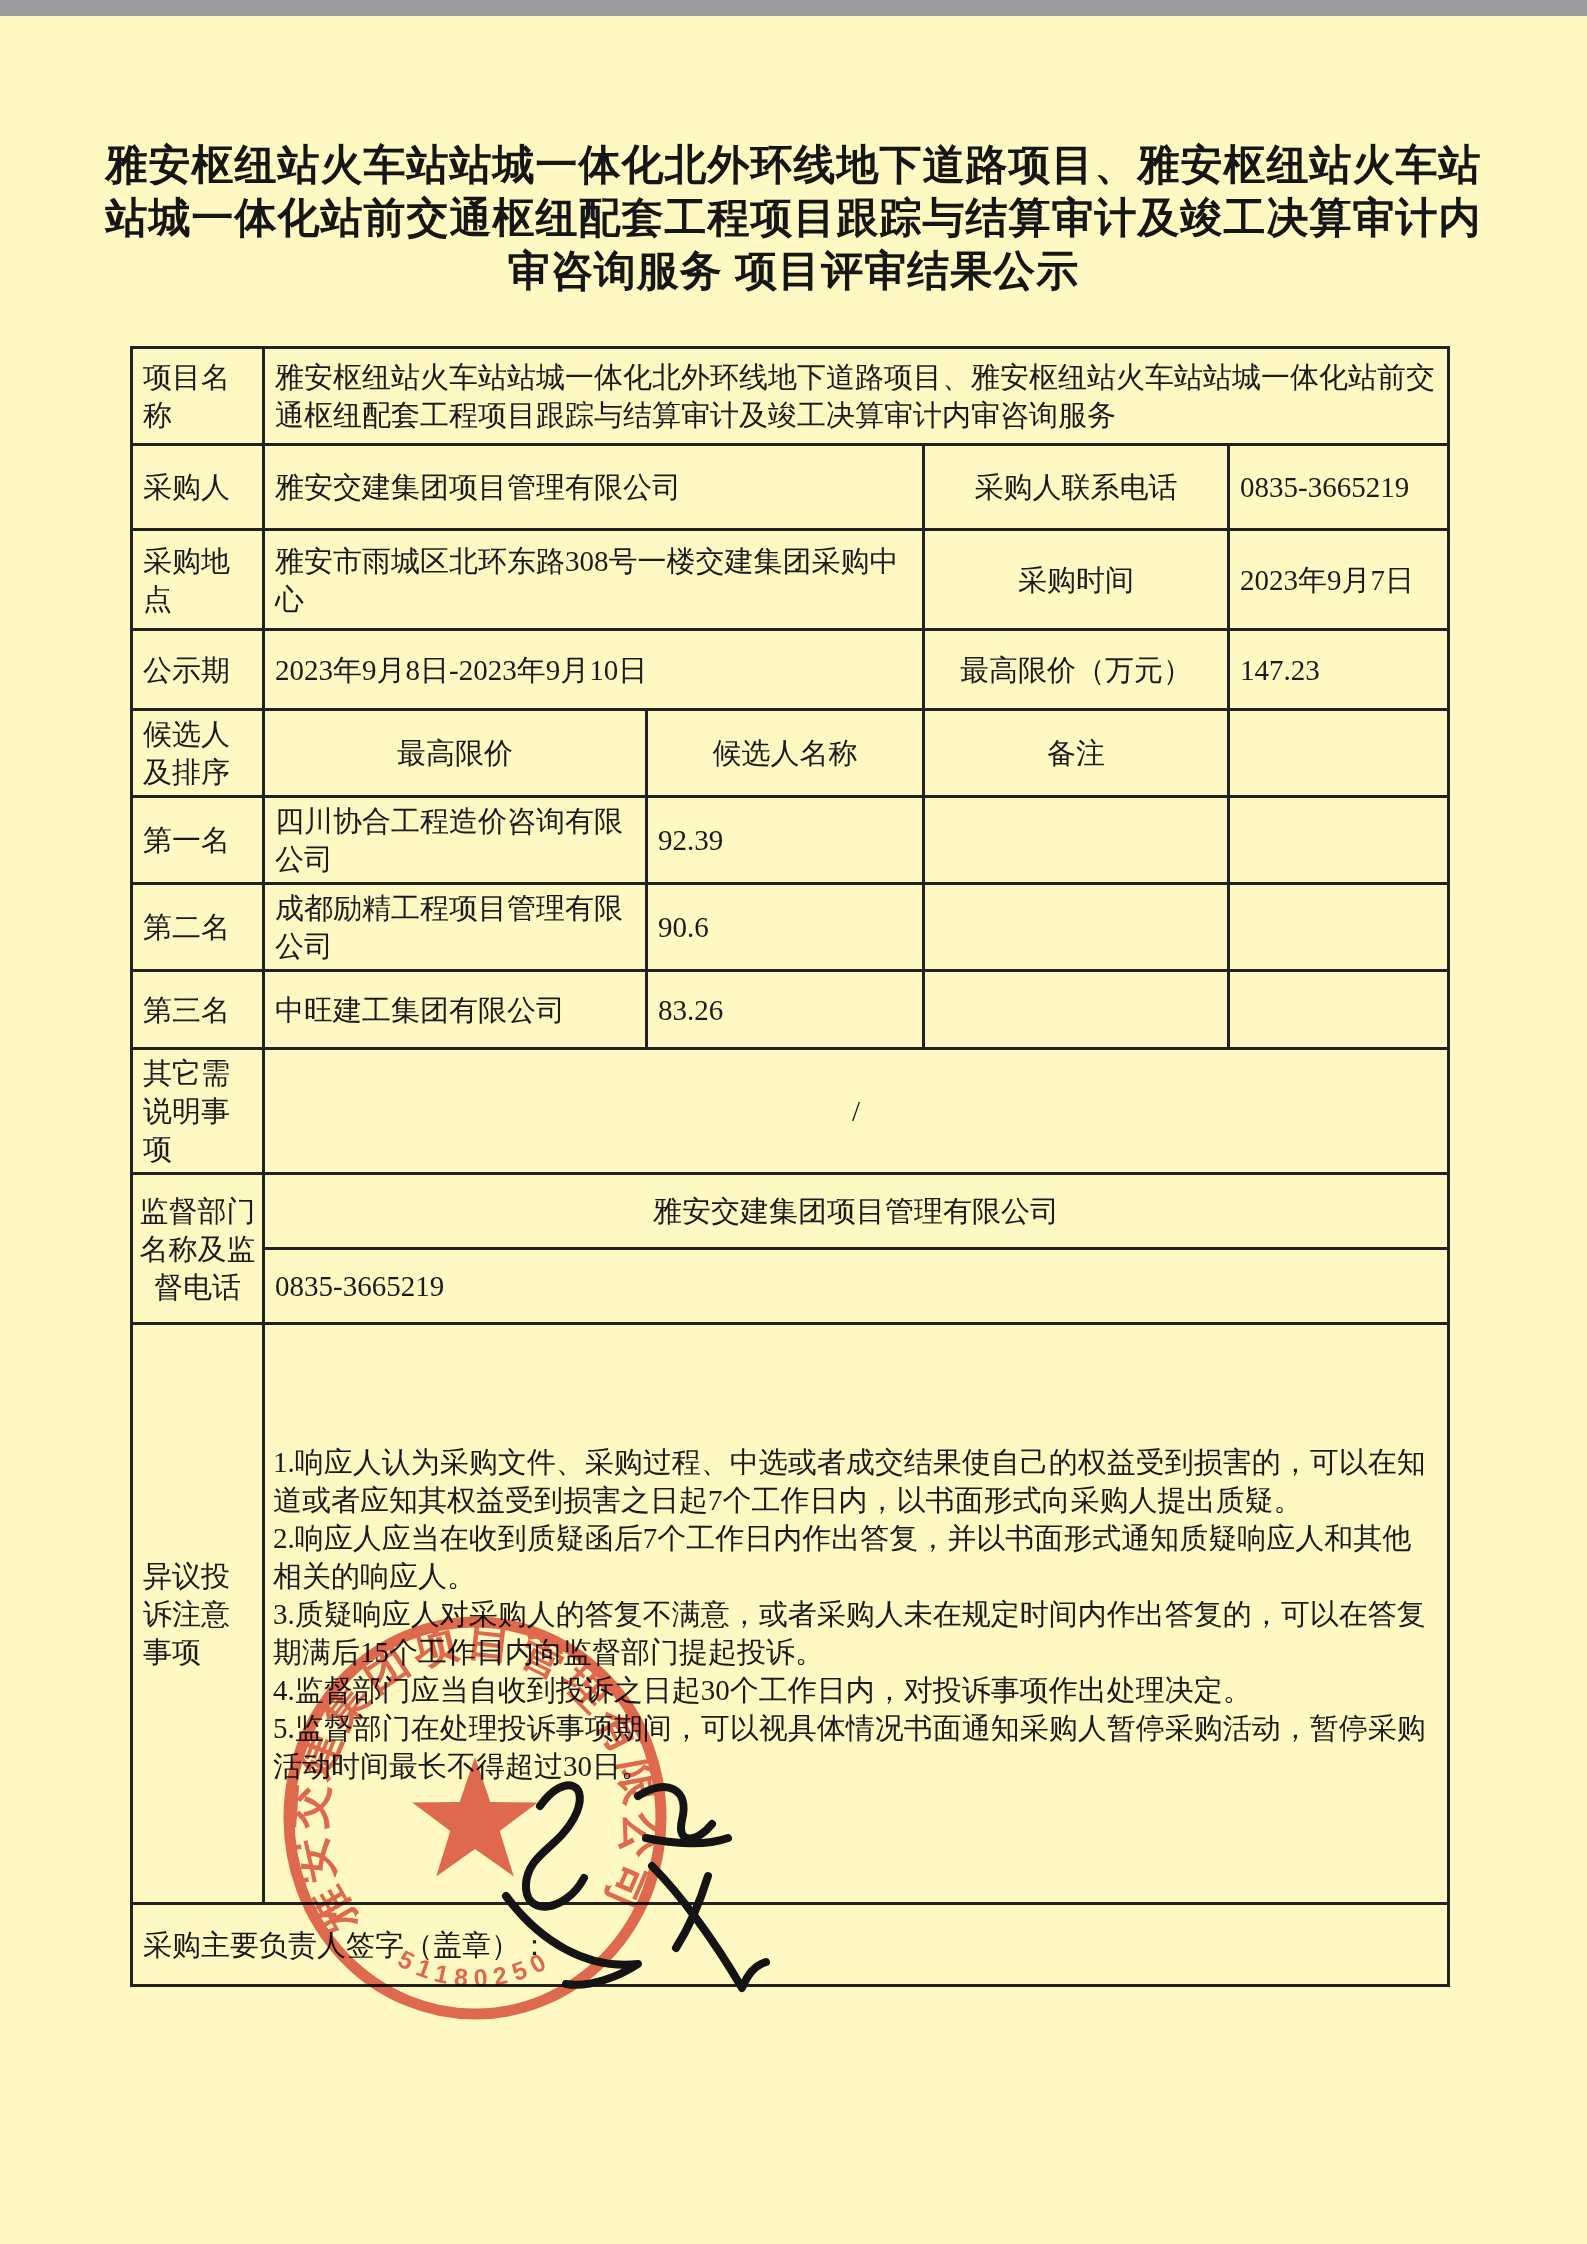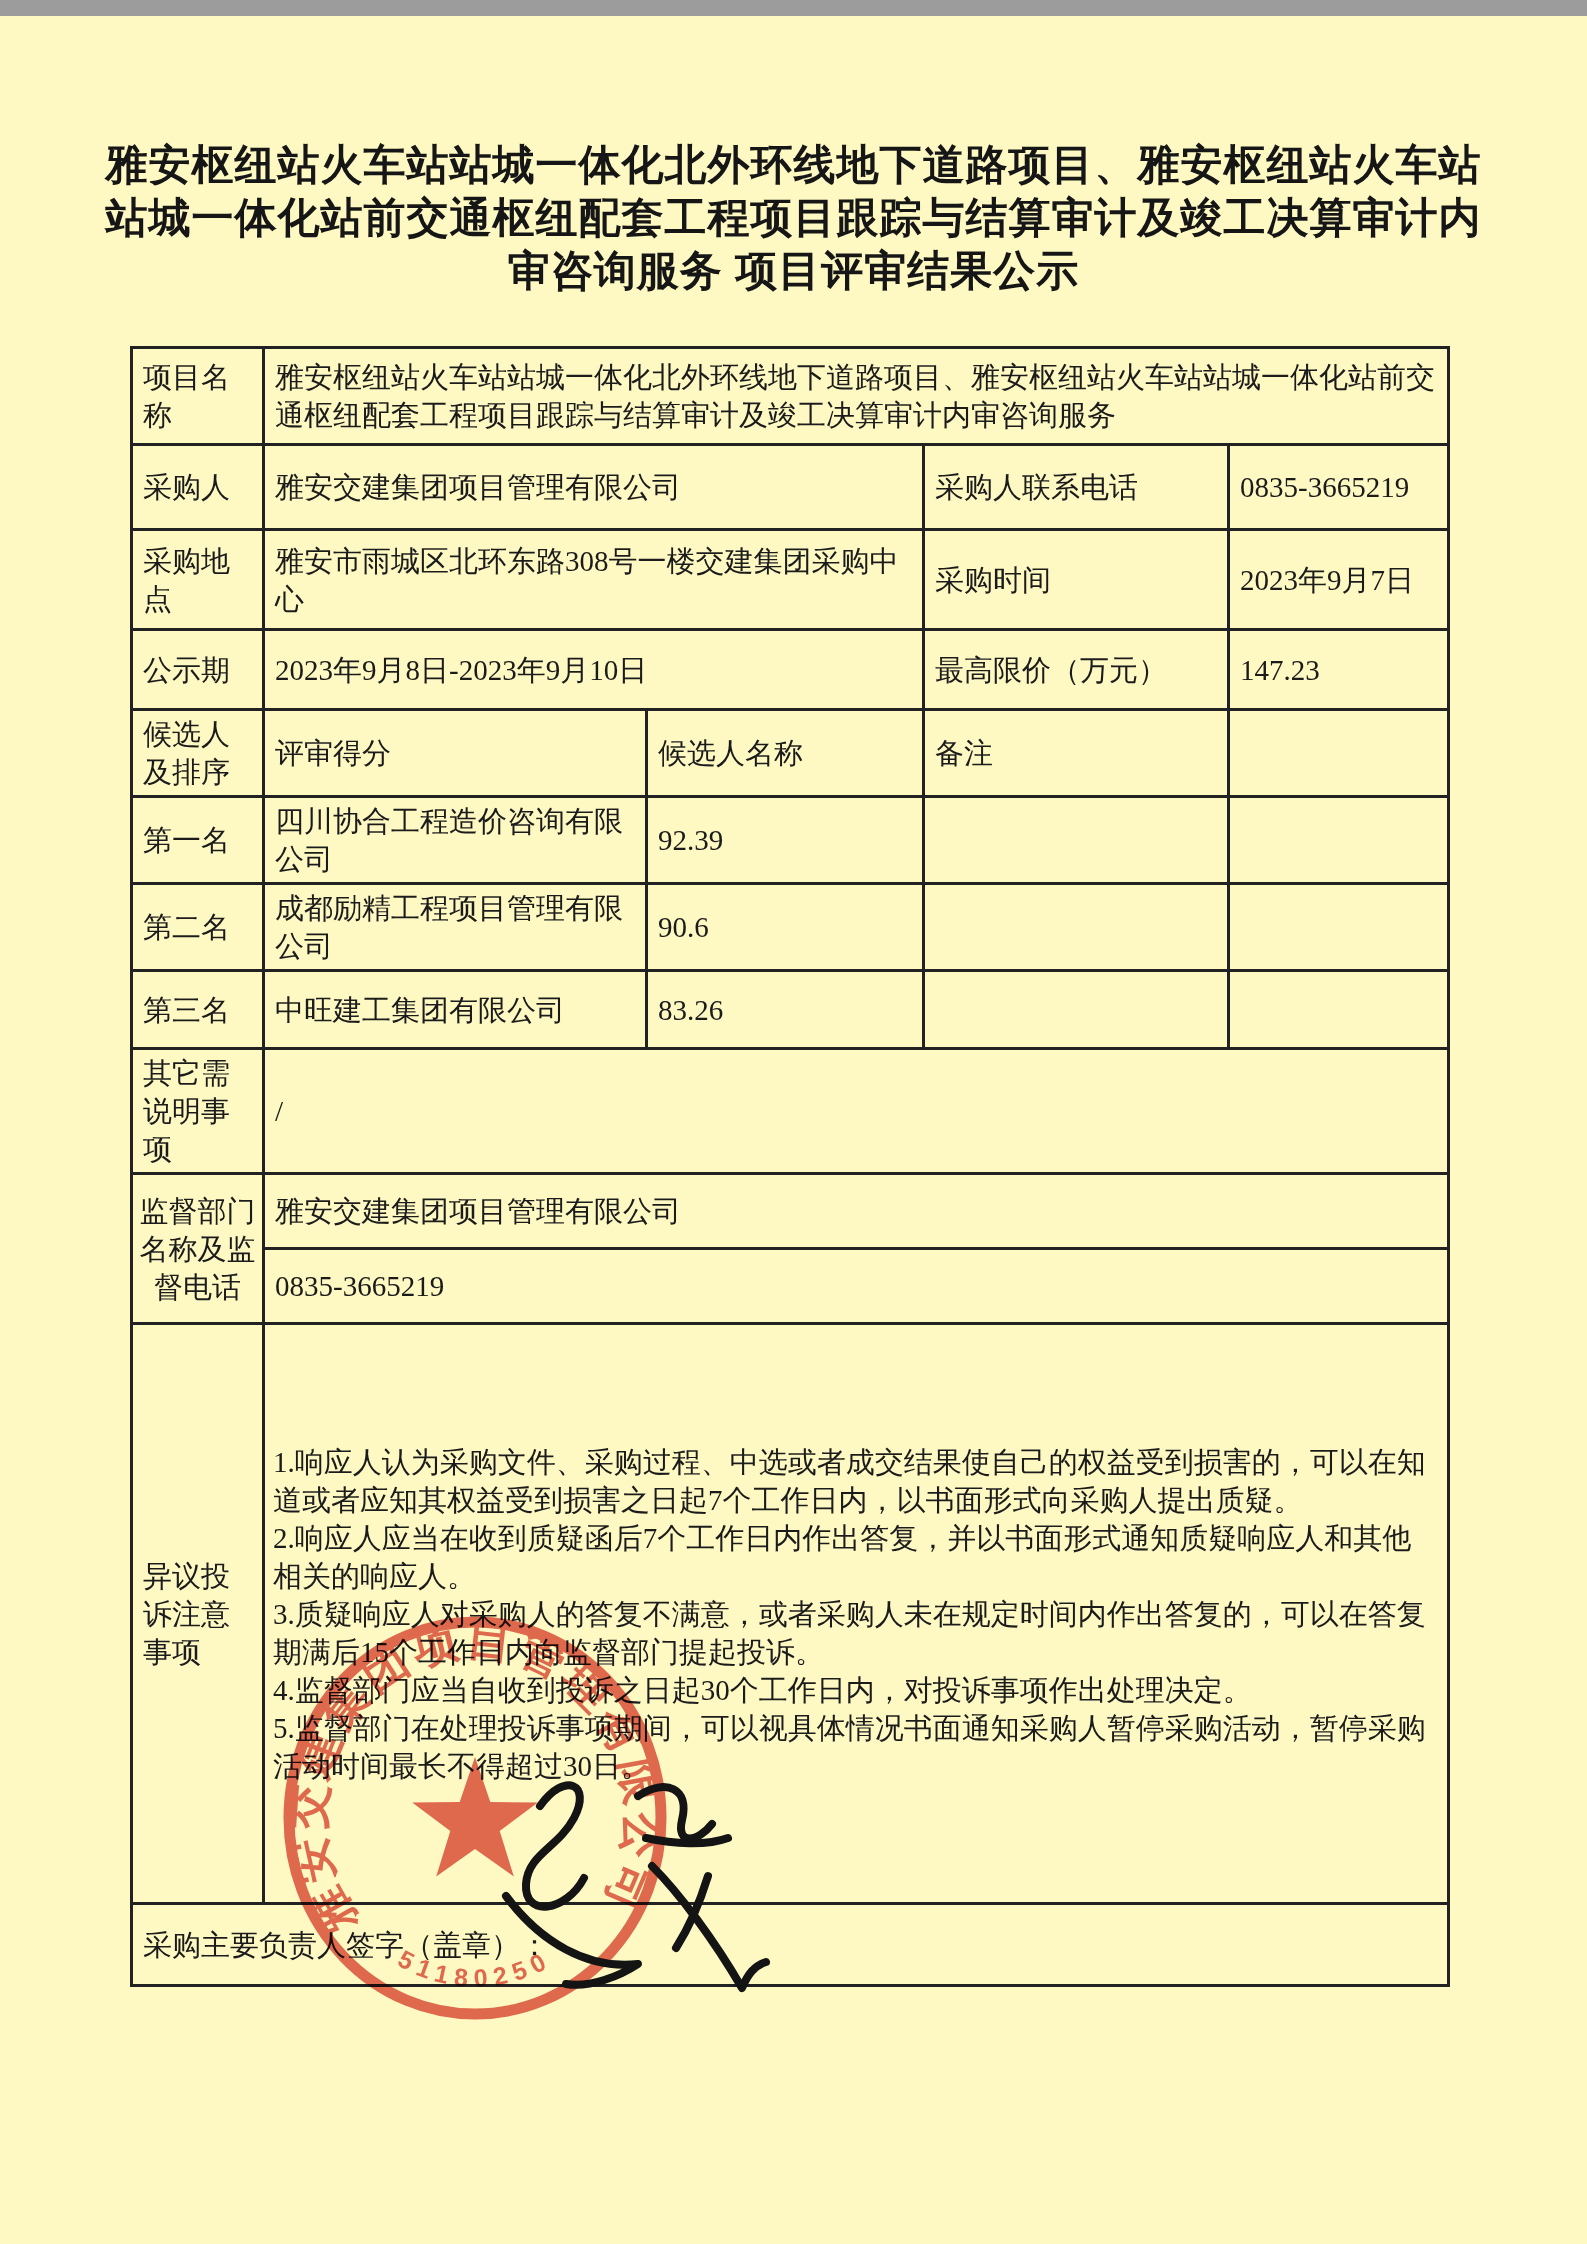--- a/index.html
+++ b/index.html
@@ -38,21 +38,21 @@
     font-size:29px;
     line-height:38px;
     padding:4px 10px;
     vertical-align:middle;
     word-break:break-all;
     color:#1b1b1b;
   }
   td.lbl { text-align:left; }
   td.lbl-c { text-align:center; padding:4px 6px; }
   td.val { text-align:left; }
-  td.ctr { }
+  td.ctr { text-align:center; }
   td.num { text-align:left; font-family:"Liberation Serif", serif; }
   tr.r-project   { height:97px; }
   tr.r-purchaser { height:85px; }
   tr.r-location  { height:100px; }
   tr.r-publicity { height:80px; }
   tr.r-chead     { height:76px; }
   tr.r-cand      { height:80px; }
   tr.r-cand3     { height:78px; }
   tr.r-other     { height:76px; }
   tr.r-superv    { height:75px; }
@@ -114,21 +114,21 @@
 
     <tr class="r-publicity">
       <td class="lbl">公示期</td>
       <td class="val" colspan="2">2023年9月8日-2023年9月10日</td>
       <td class="ctr">最高限价（万元）</td>
       <td class="num">147.23</td>
     </tr>
 
     <tr class="r-chead">
       <td class="lbl">候选人及排序</td>
-      <td class="ctr">评审得分</td>
+      <td class="ctr">最高限价</td>
       <td class="ctr">候选人名称</td>
       <td class="ctr">备注</td>
       <td></td>
     </tr>
 
     <tr class="r-cand">
       <td class="lbl">第一名</td>
       <td class="val">四川协合工程造价咨询有限公司</td>
       <td class="num">92.39</td>
       <td class="ctr"></td>

